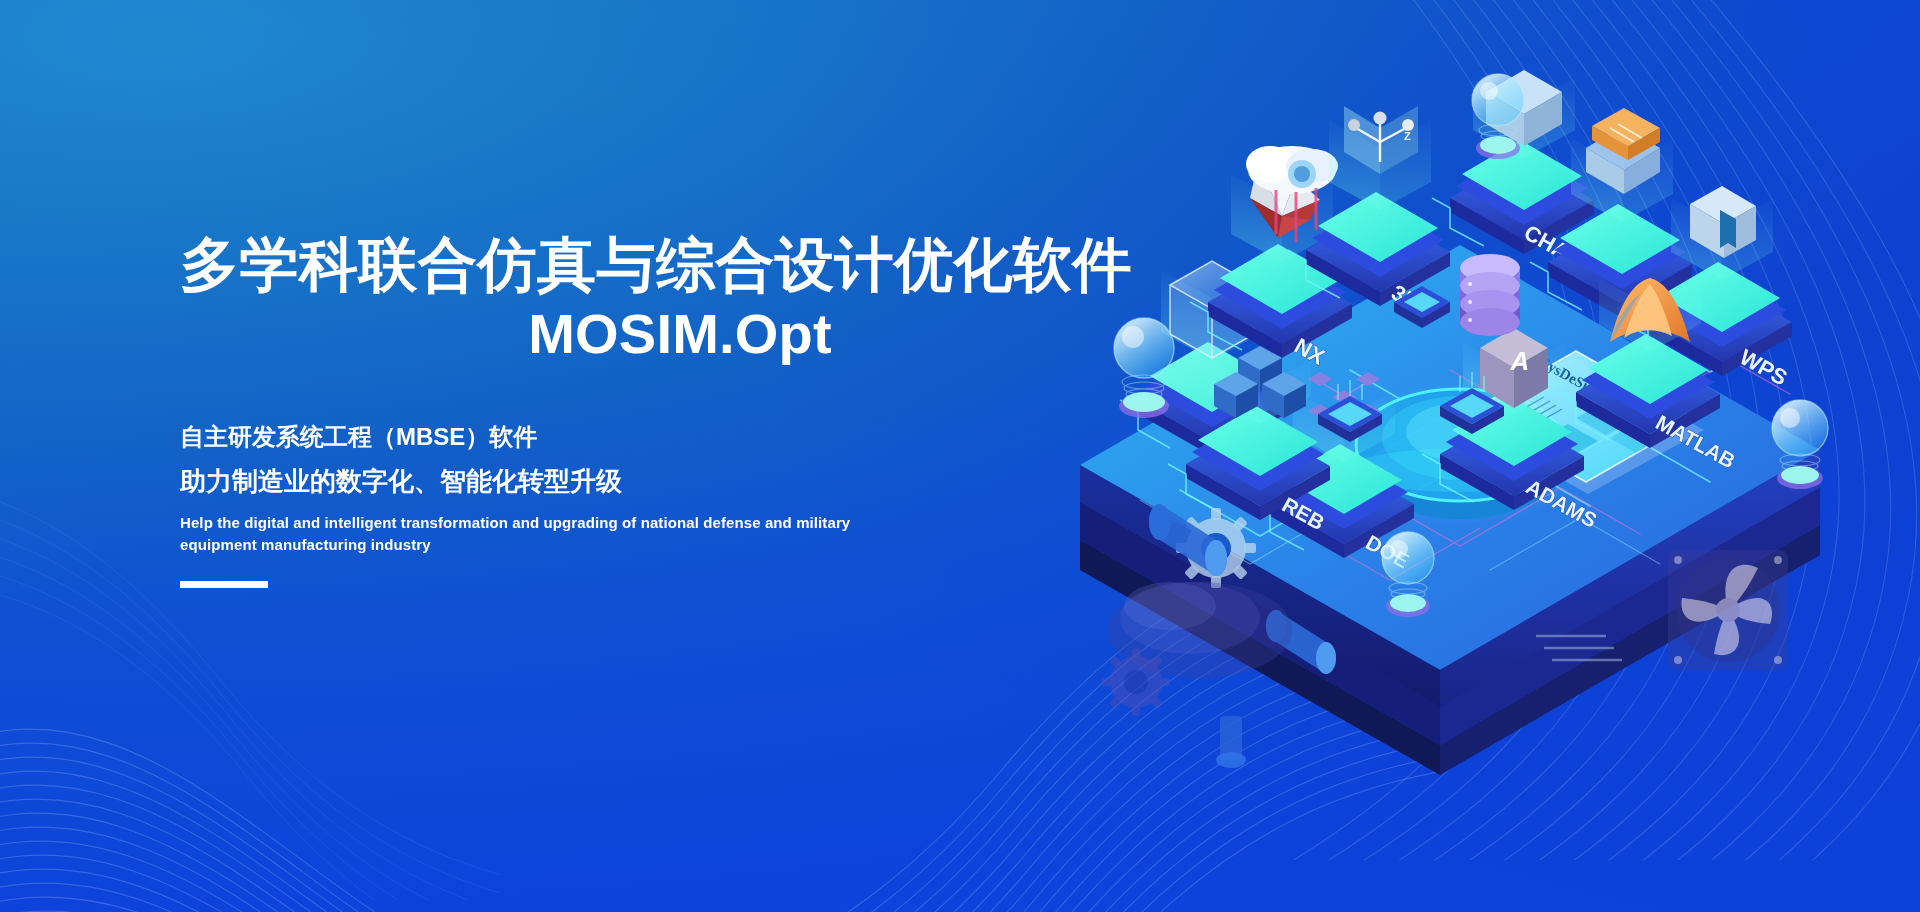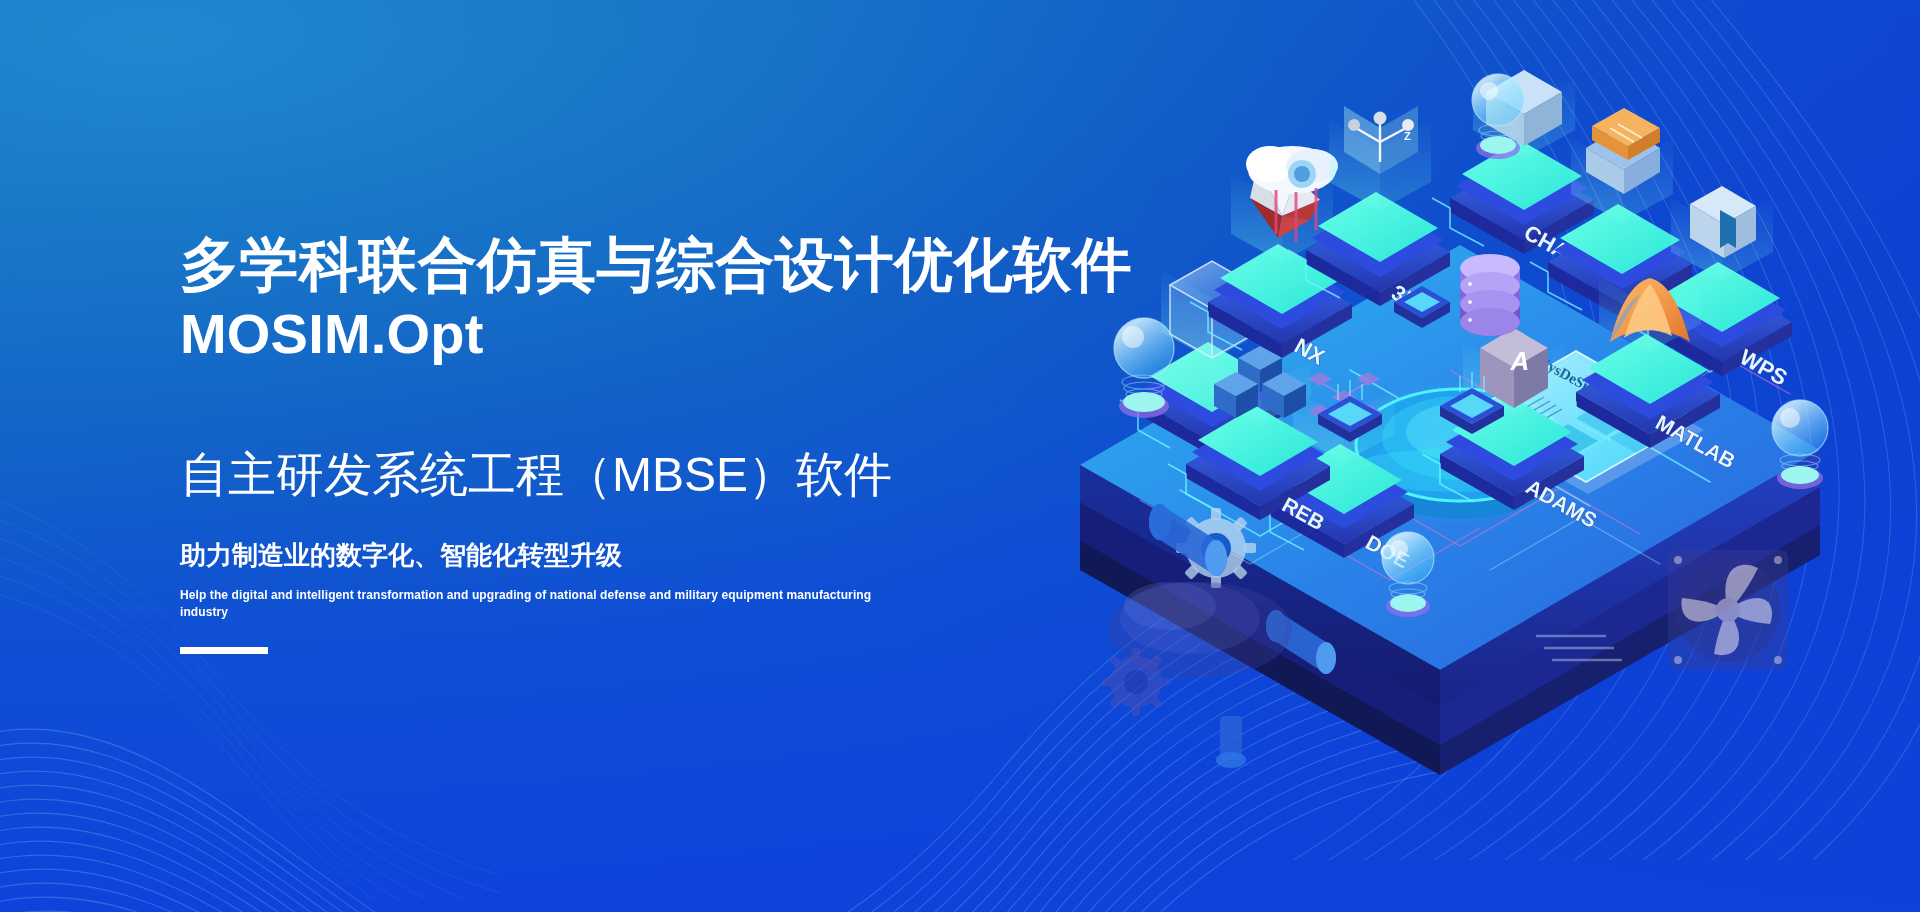--- a/index.html
+++ b/index.html
@@ -37,32 +37,32 @@
     position:absolute; left:180px; top:232px; width:1000px;
     color:#fff;
     z-index:6;
   }
   #title-cn {
     font-size:59px; font-weight:700; line-height:1.12;
     letter-spacing:.5px; white-space:nowrap;
   }
   #title-en {
     font-size:56px; font-weight:700; line-height:1.15;
-    letter-spacing:.2px; margin-top:4px;
+    letter-spacing:.2px; margin-top:4px;text-align:center;
   }
   #sub-1 {
-    font-size:48px; font-weight:400; line-height:1.3;
-    margin-top:78px; white-space:nowrap;
+    font-size:24px; font-weight:700; line-height:1.3;
+    margin-top:55px; white-space:nowrap;
   }
   #sub-2 {
     font-size:26px; font-weight:700; line-height:1.3;
-    margin-top:32px; white-space:nowrap;
+    margin-top:12px; white-space:nowrap;
   }
   #sub-en {
-    font-size:12px; font-weight:600; line-height:1.42;
+    font-size:15px; font-weight:600; line-height:1.42;
     margin-top:14px; width:700px; letter-spacing:.1px;
   }
   #rule {
     width:88px; height:7px; background:#fff; margin-top:26px;
   }
 
   
   #art {
     position:absolute;
     left:1020px; top:70px;

